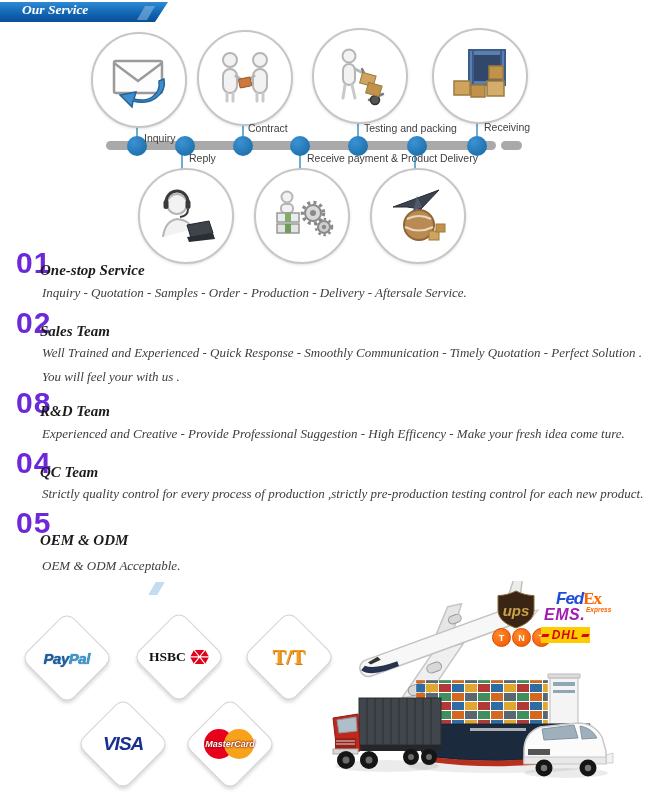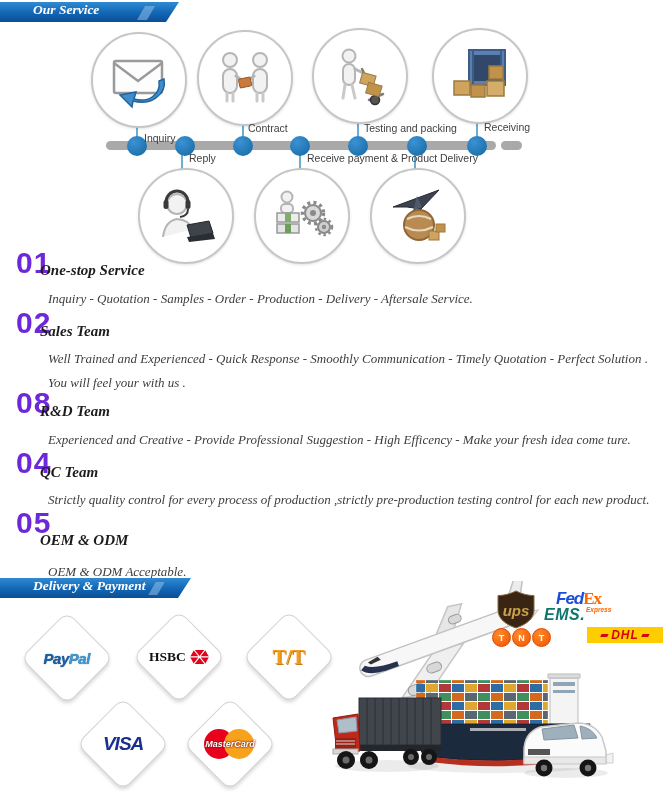--- a/index.html
+++ b/index.html
@@ -1,21 +1,21 @@
 <!DOCTYPE html>
 <html><head>
 <meta charset="utf-8">
 <style>
   html,body{margin:0;padding:0;background:#fff;}
   .page{position:relative;width:666px;height:800px;background:#fff;overflow:hidden;
         font-family:"Liberation Sans",sans-serif;}
 
   
   .ribbon{position:absolute;left:0;height:20px;line-height:20px;color:#fff;
-          font:italic bold 13.5px "Liberation Serif",serif;padding-left:33px;
+          font:italic bold 13.5px "Liberation Serif",serif;padding-left:22px;
           background:linear-gradient(180deg,#2f8ad3 0%,#1266b4 55%,#0a4e97 100%);
           clip-path:polygon(0 0,100% 0,calc(100% - 13px) 100%,0 100%);}
   .ribbon-top{top:2px;width:146px;}
   .ribbon-dp{top:578px;width:158px;}
   .streak{position:absolute;background:#8fc0e6;opacity:.55;transform:skewX(-30deg);}
   .st1{left:141px;top:6px;width:10px;height:14px;}
   .st2{left:152px;top:582px;width:9px;height:13px;}
 
   
   .flow-circle{position:absolute;width:92px;height:92px;border-radius:50%;background:#fff;
@@ -28,21 +28,21 @@
        background:radial-gradient(circle at 35% 30%,#3b92d4,#14679f);}
   .conn{position:absolute;width:2px;background:#6aadd6;}
   .flow-label{position:absolute;font-size:10.5px;color:#3f3f3f;white-space:nowrap;}
 
   
   .svc{position:absolute;left:0;width:666px;}
   .svc-num{position:absolute;left:16px;top:0;font-weight:bold;font-size:30px;line-height:30px;
            color:#6d28d9;letter-spacing:1px;}
   .svc-title{position:absolute;left:40px;margin:0;font:bold italic 15px "Liberation Serif",serif;
              color:#1c1c1c;white-space:nowrap;}
-  .svc-line{position:absolute;left:42px;margin:6px;font:italic 13px "Liberation Serif",serif;
+  .svc-line{position:absolute;left:42px;margin:0;font:italic 13px "Liberation Serif",serif;
             color:#3d3d3d;white-space:nowrap;}
 
   
   .diamond{position:absolute;width:64px;height:64px;background:#fff;border:1.5px solid #d2d2d2;
            border-radius:10px;transform:rotate(45deg);box-shadow:2px 2px 4px rgba(0,0,0,.15);
            display:flex;align-items:center;justify-content:center;}
   .diamond .logo{transform:rotate(-45deg);white-space:nowrap;display:flex;align-items:center;justify-content:center;}
   .pp{font:italic 900 15px "Liberation Sans",sans-serif;letter-spacing:-.5px;
       text-shadow:0 0 1px #0d3e6e;}
   .pp-1{color:#1e5fa4;} .pp-2{color:#3d9bd4;}
@@ -57,27 +57,27 @@
            font:italic bold 9px "Liberation Sans",sans-serif;color:#fff;
            text-shadow:0 0 2px #7a1010,0 0 2px #7a1010;}
 
   
   .fedex{position:absolute;left:556px;top:589px;font:900 17px "Liberation Sans",sans-serif;
          letter-spacing:-1px;}
   .fedex .f1{color:#1d4ed8;font-style:italic;} .fedex .f2{color:#ff6600;font-family:Liberation Serif, serif;}
   .fedex .sub{display:block;margin:-3px 0 0 30px;font:italic bold 6.5px "Liberation Sans",sans-serif;
               letter-spacing:0;color:#ff6600;}
   .ems{position:absolute;left:544px;top:606px;font:italic 900 16px "Liberation Sans",sans-serif;
-       color:#0f766e;letter-spacing:.5px;}
+       color:#a21caf;letter-spacing:.5px;}
   .tnt{position:absolute;left:492px;top:628px;display:flex;gap:1px;}
   .tnt .c{width:17px;height:17px;border-radius:50%;background:radial-gradient(circle at 35% 30%,#ff8a2a,#f05400);
           border:1px solid #d84a00;color:#fff;font:900 9px "Liberation Sans",sans-serif;
           display:flex;align-items:center;justify-content:center;}
-  .dhl{position:absolute;left:541px;top:627px;width:76px;height:16px;background:#ffcc00;
-       display:flex;align-items:center;justify-content:center;gap:3px;margin-left:46px;}
+  .dhl{position:absolute;left:541px;top:627px;width:49px;height:16px;background:#ffcc00;
+       display:flex;align-items:center;justify-content:center;gap:3px;}
   .dhl .t{font:italic 900 12px "Liberation Sans",sans-serif;color:#d40511;letter-spacing:1px;}
   .dhl .dash{width:7px;height:2.5px;background:#d40511;transform:skewX(-25deg);}
 
   svg text{font-family:"Liberation Sans",sans-serif;}
   .abs{position:absolute;}
 </style>
 </head>
 <body>
 
 <div class="page">
@@ -223,23 +223,20 @@
     <h3 class="svc-title" style="top:16px">QC Team</h3>
     <p class="svc-line" style="top:38px">Strictly quality control for every process of  production ,strictly pre-production testing control for each new product.</p>
   </section>
 
   <section class="svc" style="top:508px">
     <div class="svc-num">05</div>
     <h3 class="svc-title" style="top:24px">OEM &amp; ODM</h3>
     <p class="svc-line" style="top:50px">OEM &amp; ODM  Acceptable.</p>
   </section>
 
-  <div class="ribbon ribbon-dp">
-    <span>Delivery &amp; Payment</span>
-  </div>
   <div class="streak st2"></div>
 
   <div class="diamond" style="left:34px;top:625px">
     <div class="logo pp">
       <span class="pp-1">Pay</span>
         <span class="pp-2">Pal</span>
     </div>
   </div>
   <div class="diamond" style="left:146px;top:624px">
     <div class="logo">

